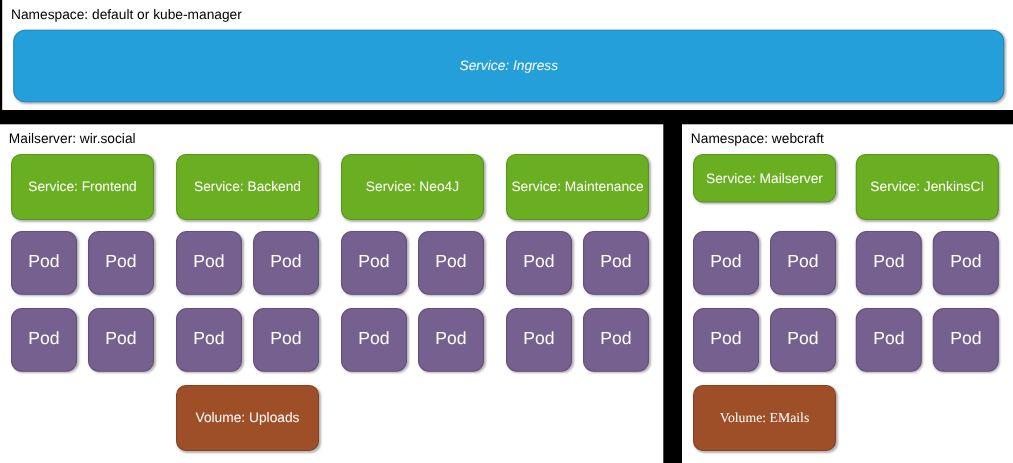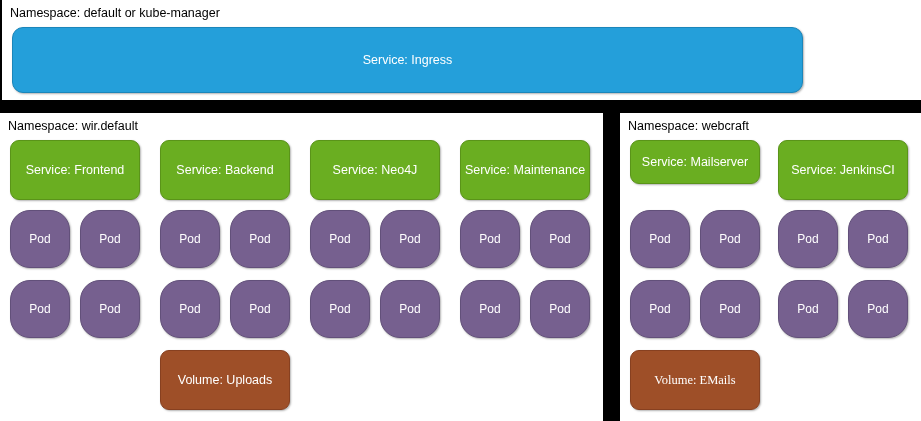--- a/index.html
+++ b/index.html
@@ -49,44 +49,45 @@
     justify-content: center;
     color: #ffffff;
     font-size: 12.5px;
     text-align: center;
     line-height: 1.2;
     box-shadow: 1px 1px 2px rgba(0,0,0,0.30);
     white-space: nowrap;
   }
   .node.ingress { background: #249FDA; border: 1px solid #1b86ba; }
   .node.service { background: #6AAE21; border: 1px solid #5a9419; }
-  .node.pod     { background: #76608F; border: 1px solid #62507a; font-size: 12px; border-radius: 20px; }
+  .node.pod     { background: #76608F; border: 1px solid #62507a; font-size: 16px; border-radius: 10px; }
   .node.volume  { background: #9E4F28; border: 1px solid #874020; }
 
   
   #ingress-bar {
     left: 10px;
     top: 27px;
-    width: 791px;
+    width: 901px;
     height: 66px;
     border-radius: 11px;
+    font-style: italic;
   }
 </style>
 </head>
 <body>
 
 <div id="canvas">
 
   <div class="ns-panel" id="ns-top">
     <div class="ns-title">Namespace: default or kube-manager</div>
     <div class="node ingress" id="ingress-bar">Service: Ingress</div>
   </div>
 
   <div class="ns-panel" id="ns-left">
-    <div class="ns-title">Namespace: wir.default</div>
+    <div class="ns-title">Mailserver: wir.social</div>
 
     <div class="node service" style="left:10px;  top:27px;  width:130px; height:60px;">Service: Frontend</div>
     <div class="node pod" style="left:10px;  top:97px;  width:60px; height:58px;">Pod</div>
     <div class="node pod" style="left:80px;  top:97px;  width:60px; height:58px;">Pod</div>
     <div class="node pod" style="left:10px;  top:167px; width:60px; height:58px;">Pod</div>
     <div class="node pod" style="left:80px;  top:167px; width:60px; height:58px;">Pod</div>
 
     <div class="node service" style="left:160px; top:27px;  width:130px; height:60px;">Service: Backend</div>
     <div class="node pod" style="left:160px; top:97px;  width:60px; height:58px;">Pod</div>
     <div class="node pod" style="left:230px; top:97px;  width:60px; height:58px;">Pod</div>

